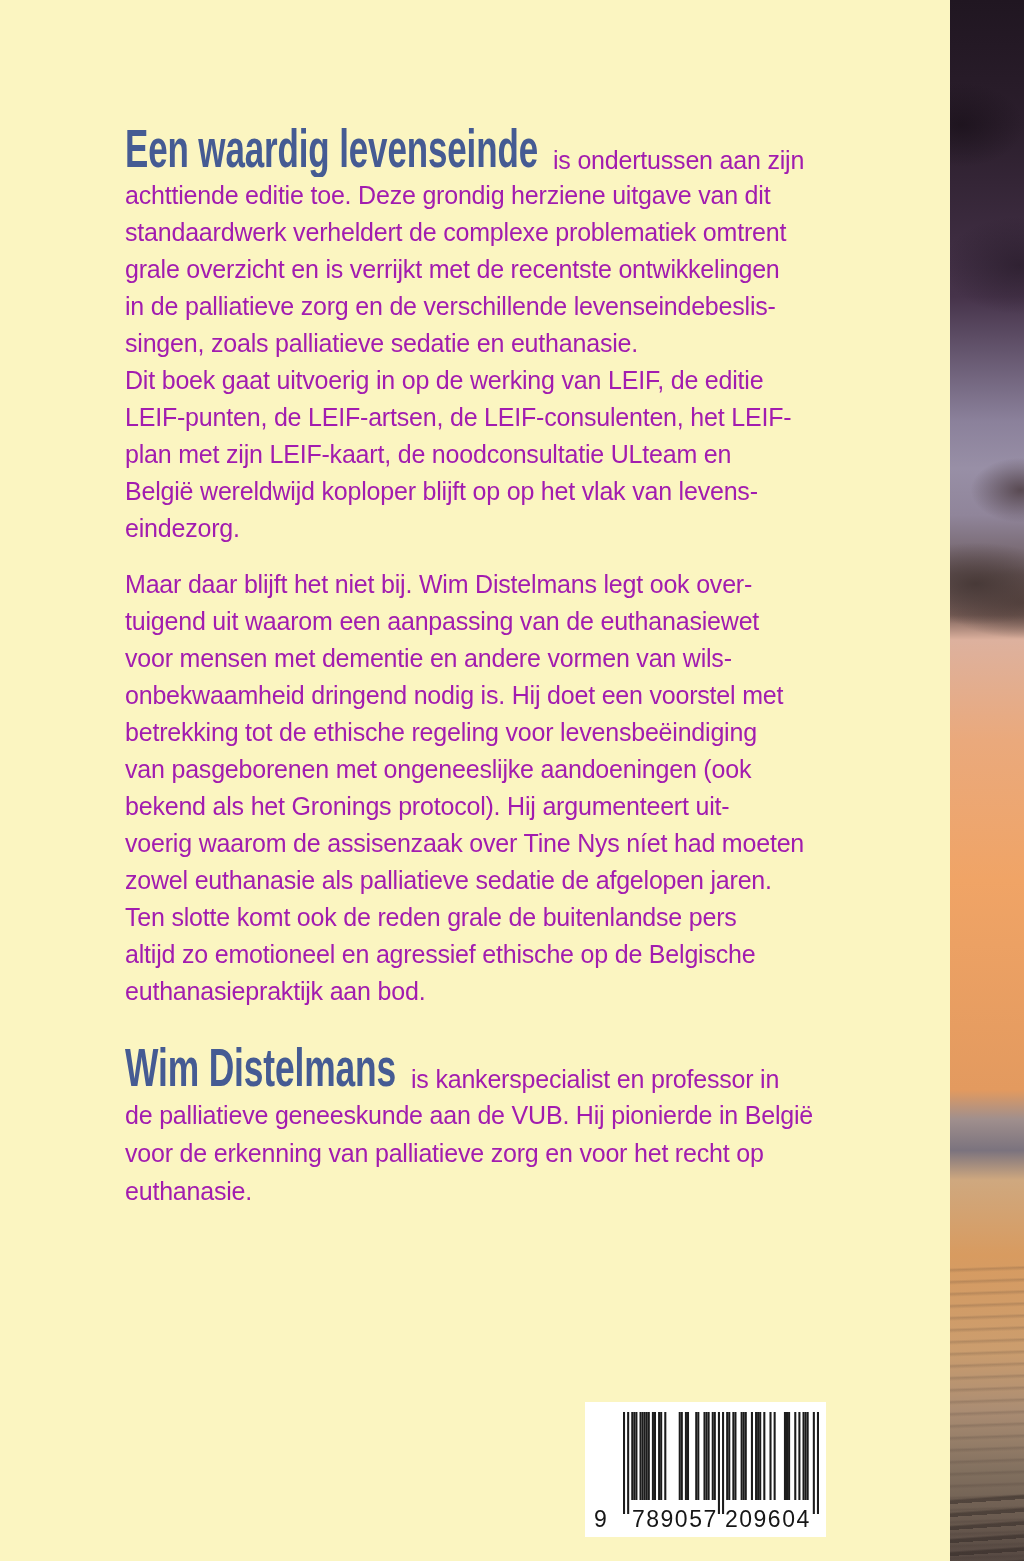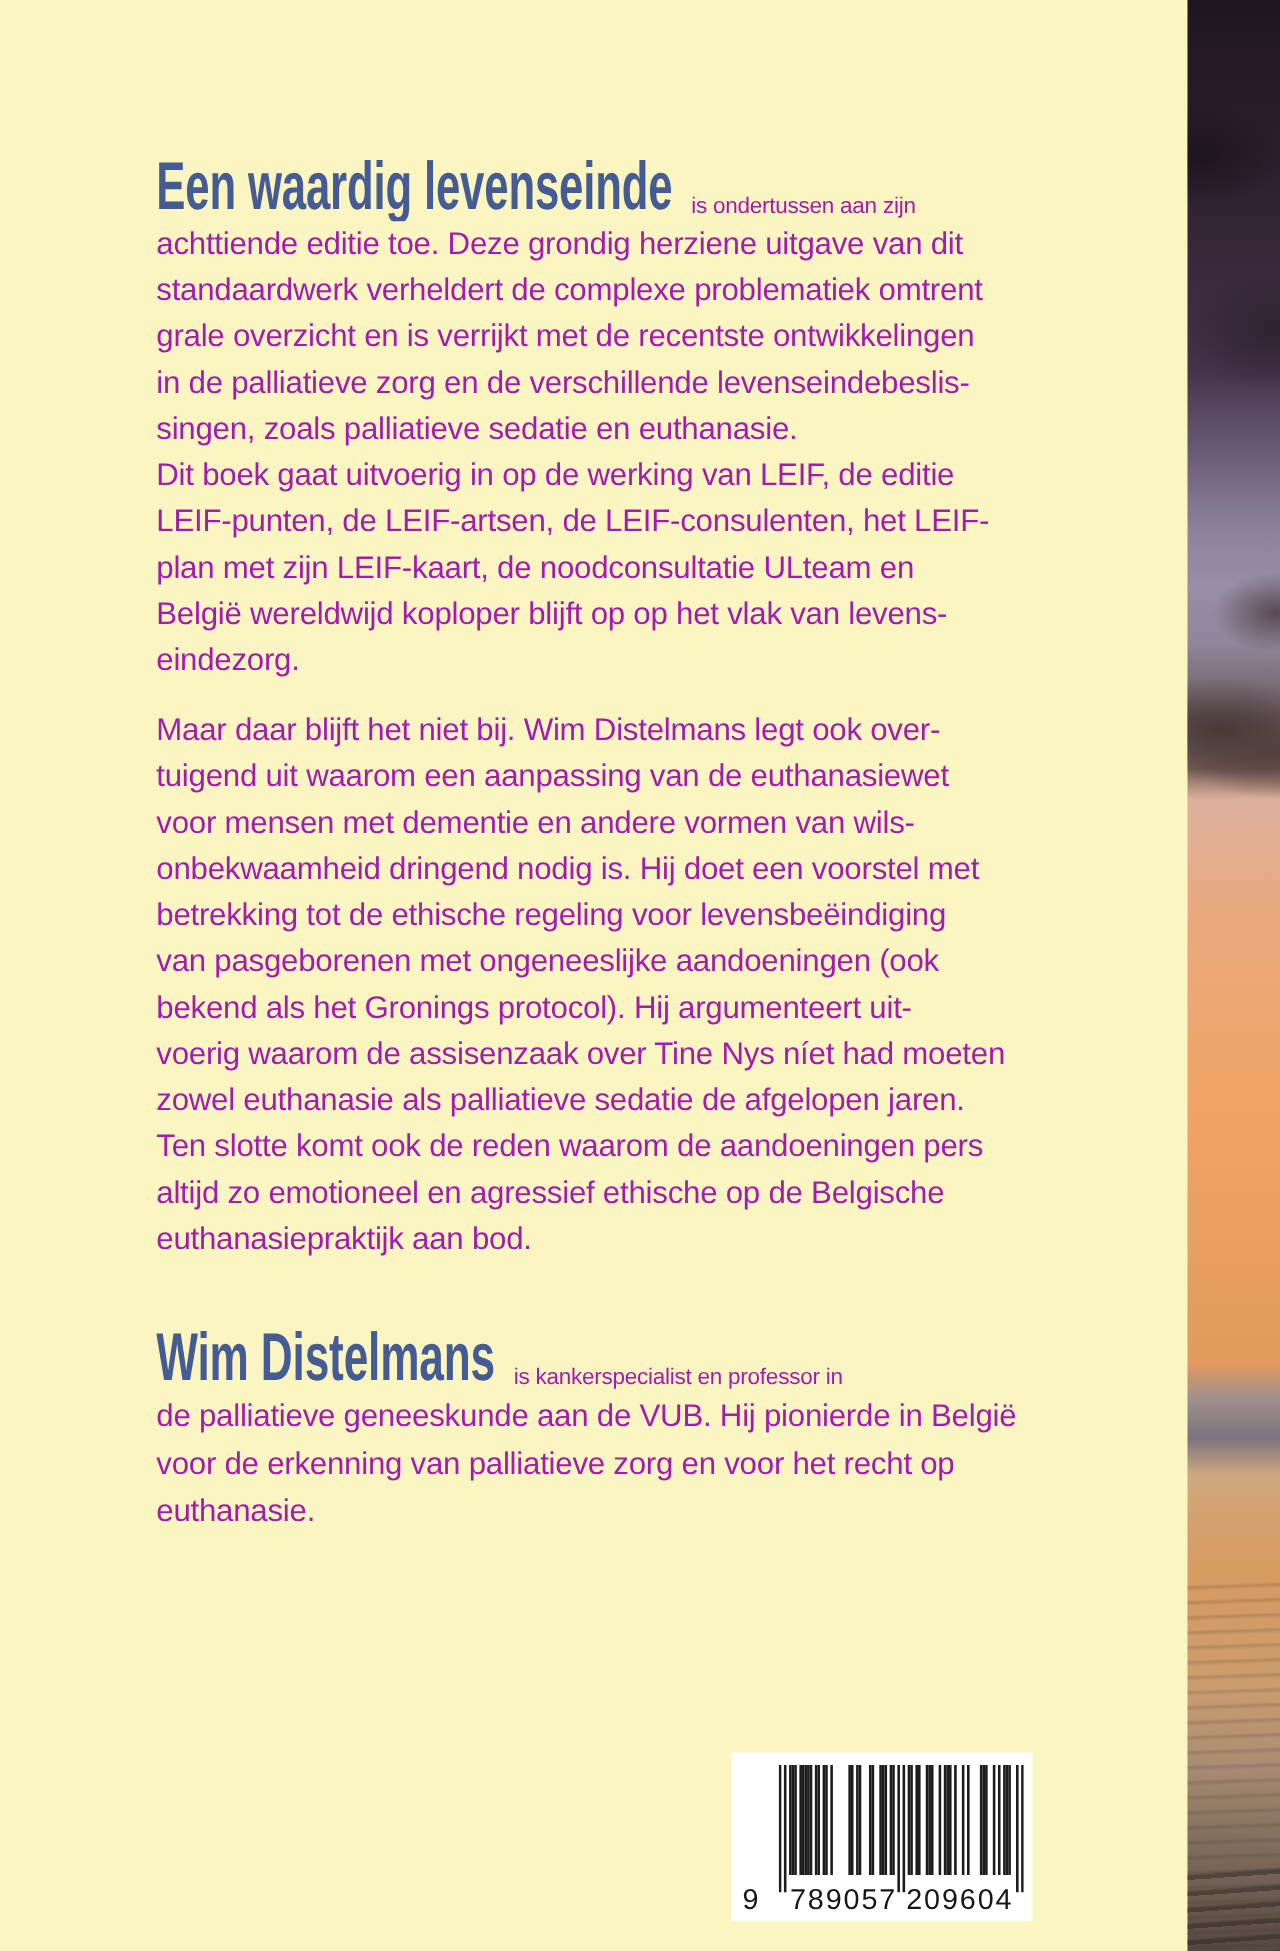--- a/index.html
+++ b/index.html
@@ -48,23 +48,23 @@
   .line-first{
     display:flex;align-items:flex-end;white-space:nowrap;position:relative;
   }
   .p1 .line-first{height:57px;}
   .author .line-first{height:60px;}
   .hsvg{display:block;}
   .hsvg text{
     font-family:"Liberation Sans",sans-serif;
     font-weight:bold;font-size:54px;fill:#455b93;
   }
-  .runin{margin:0 0 4px 13px;font-size:18px;line-height:1;letter-spacing:-0.2px;}
+  .runin{margin:0 0 4px 13px;font-size:25px;line-height:1;letter-spacing:-0.2px;}
   .p3{margin-top:19px;}
-  .author{margin-top:44px;}
+  .author{margin-top:26px;}
   .author .line{height:38px;line-height:38px;}
   
   .barcode-box{
     position:absolute;left:585px;top:1402px;width:241px;height:135px;
     background:#ffffff;
   }
   .barcode-bars{position:absolute;left:38px;top:10px;}
   .isbn-row{
     position:absolute;left:0;bottom:4px;width:100%;height:26px;
     color:#161616;font-size:23px;font-family:"Liberation Sans",sans-serif;
@@ -114,21 +114,21 @@
     <div>
         <div class="line">Maar daar blijft het niet bij. Wim Distelmans legt ook over-</div>
         <div class="line">tuigend uit waarom een aanpassing van de euthanasiewet</div>
         <div class="line">voor mensen met dementie en andere vormen van wils-</div>
         <div class="line">onbekwaamheid dringend nodig is. Hij doet een voorstel met</div>
         <div class="line">betrekking tot de ethische regeling voor levensbeëindiging</div>
         <div class="line">van pasgeborenen met ongeneeslijke aandoeningen (ook</div>
         <div class="line">bekend als het Gronings protocol). Hij argumenteert uit-</div>
         <div class="line">voerig waarom de assisenzaak over Tine Nys níet had moeten</div>
         <div class="line">zowel euthanasie als palliatieve sedatie de afgelopen jaren.</div>
-        <div class="line">Ten slotte komt ook de reden waarom de aandoeningen pers</div>
+        <div class="line">Ten slotte komt ook de reden grale de buitenlandse pers</div>
         <div class="line">altijd zo emotioneel en agressief ethische op de Belgische</div>
         <div class="line">euthanasiepraktijk aan bod.</div>
       </div>
   </div>
 
   <div class="author">
     <div class="line-first">
       <svg class="hsvg" width="273" height="60">
           <text x="0" y="50" textLength="271" lengthAdjust="spacingAndGlyphs">Wim Distelmans</text>
         </svg>

